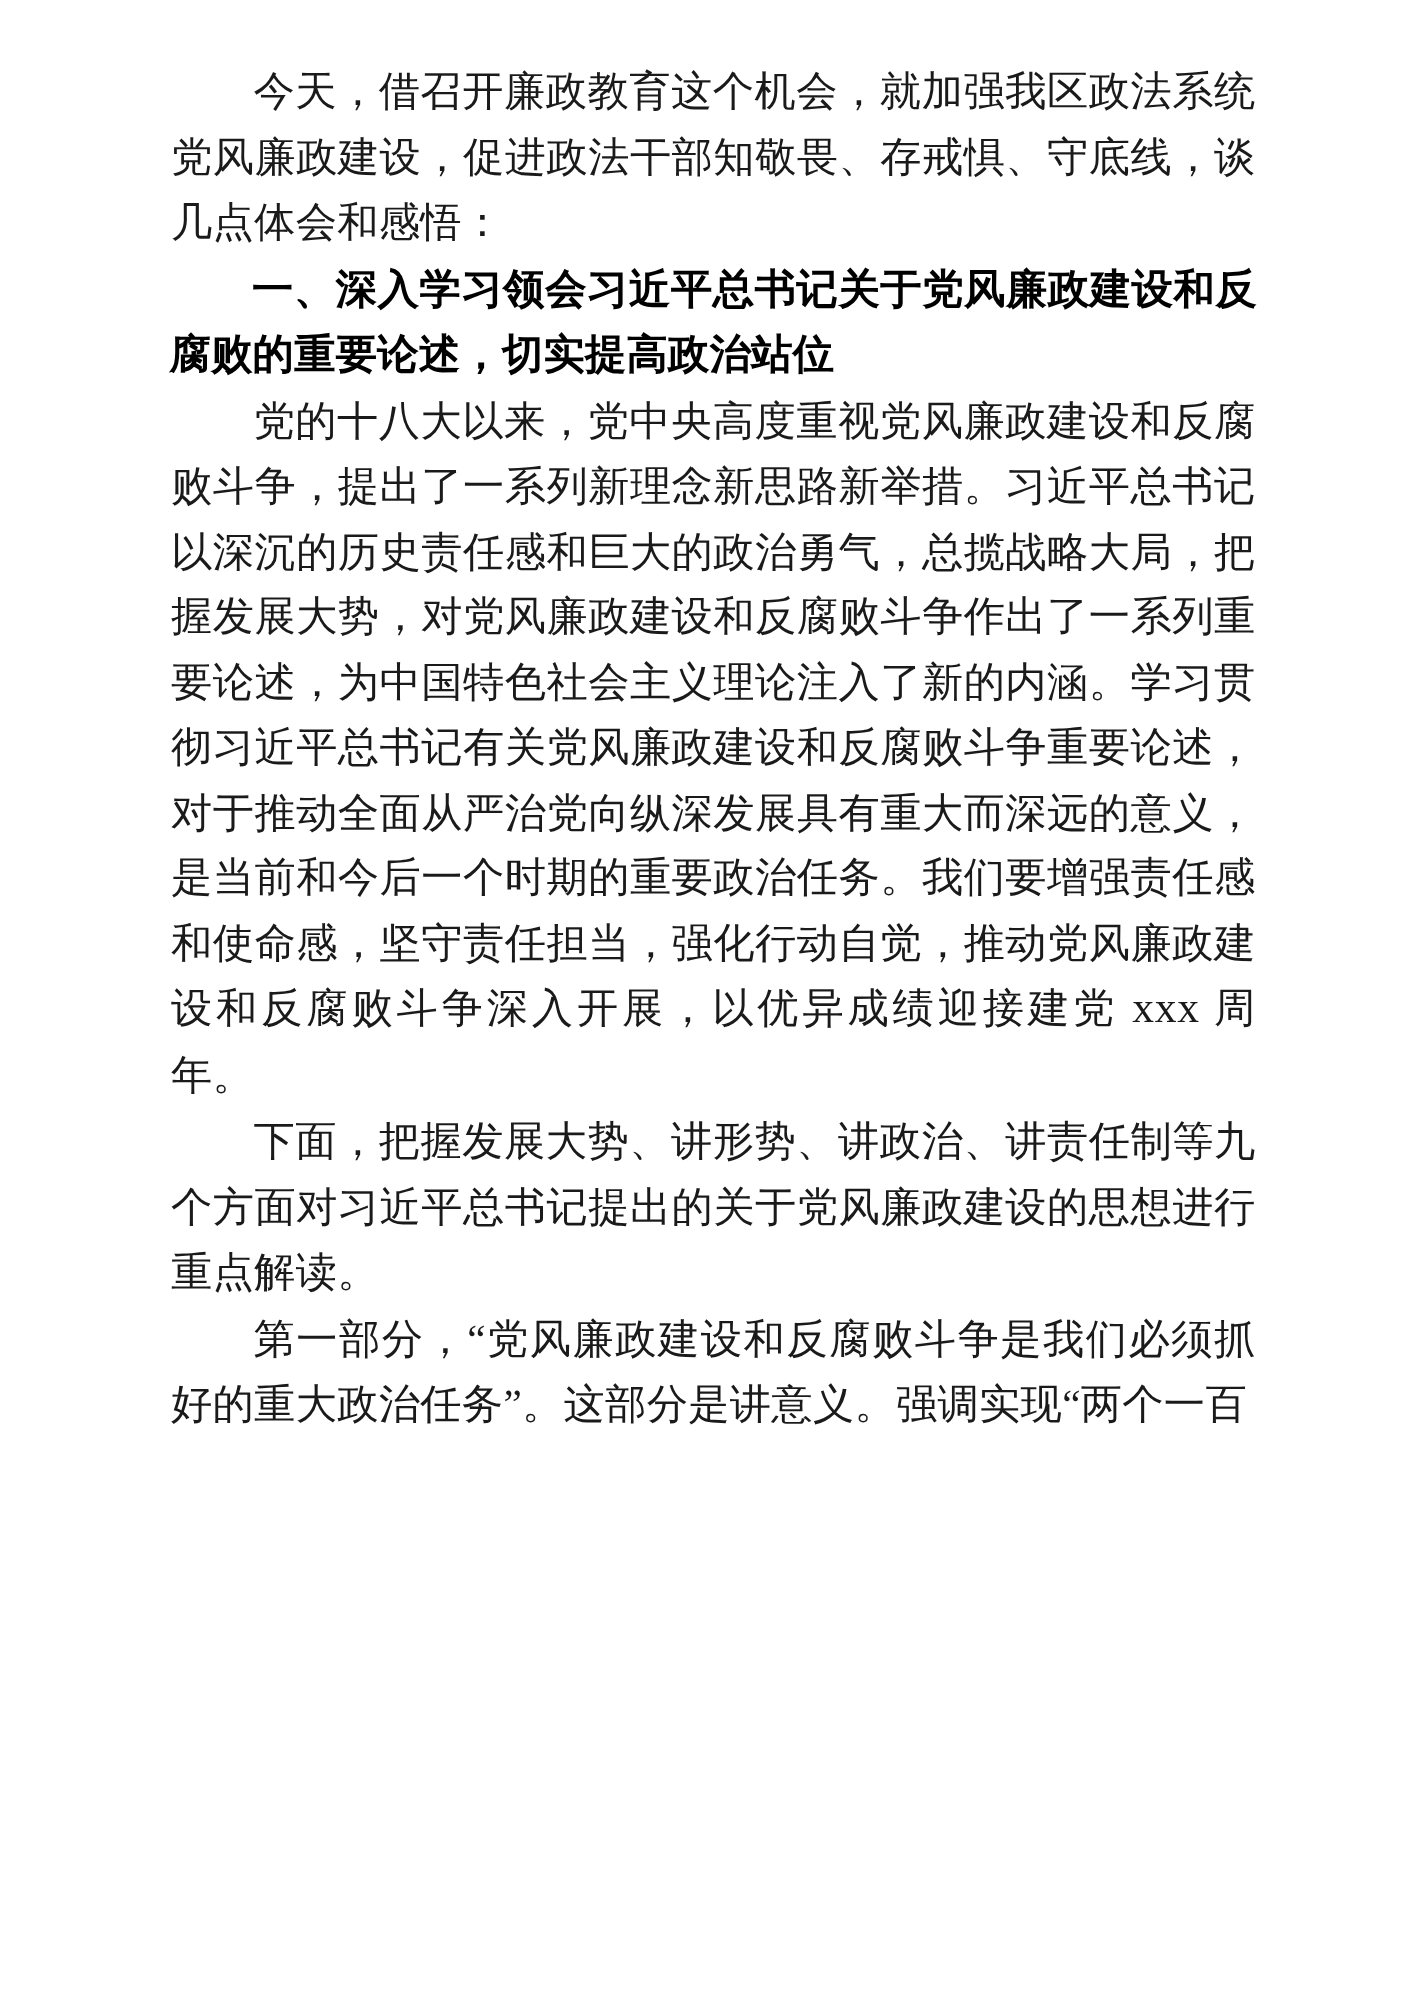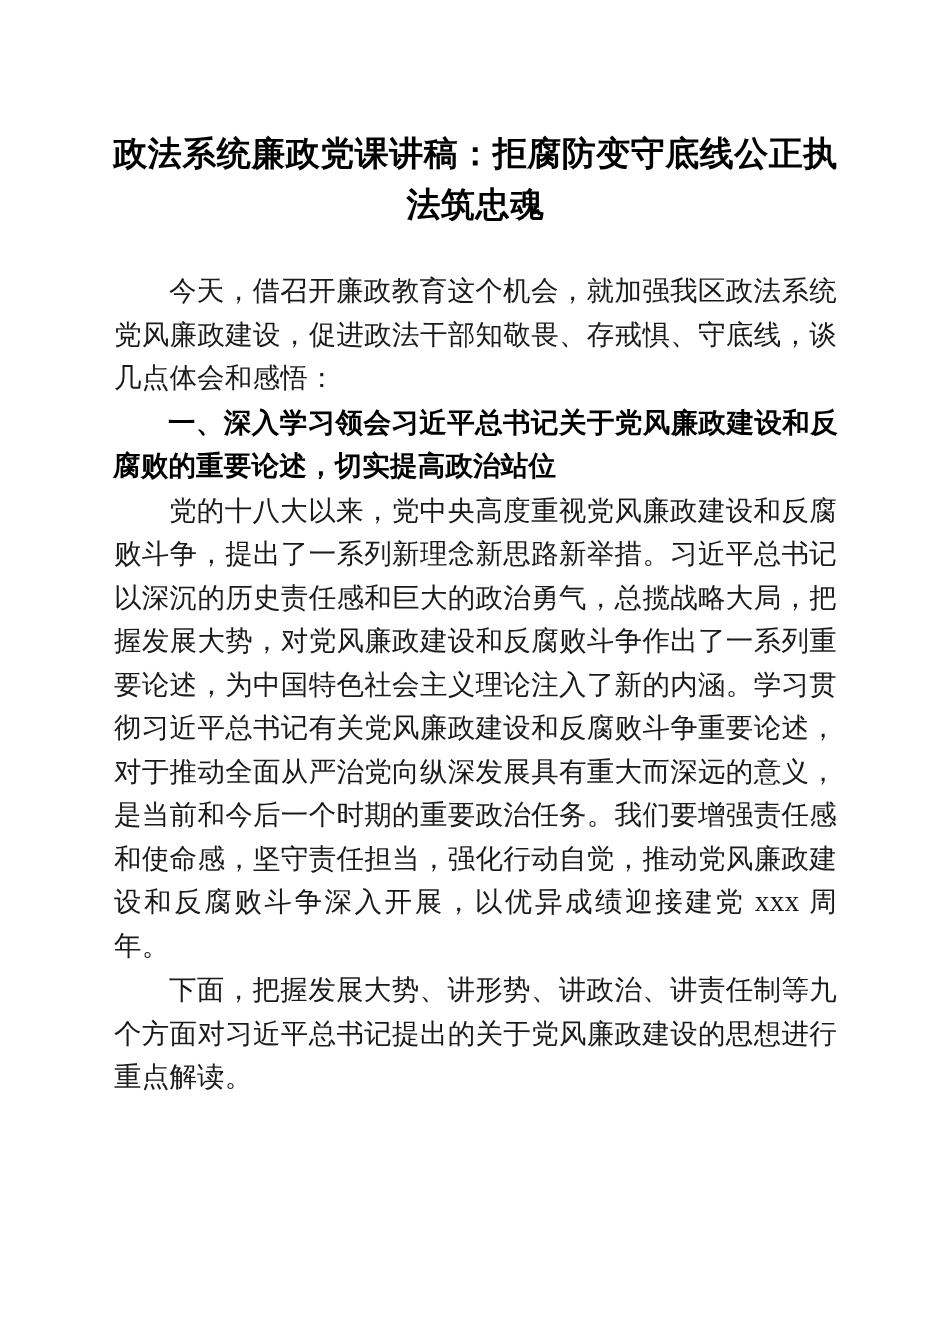--- a/index.html
+++ b/index.html
@@ -78,29 +78,27 @@
     font-size: 29px;
     letter-spacing: 0.5px;
   }
 </style>
 </head>
 <body>
 
 <div class="page">
   <div class="content">
 
-    <h1 class="doc-title">
-      <span>政法系统廉政党课讲稿：拒腐防变守底线公正</span><span>执法筑忠魂</span>
-    </h1>
 
     <div class="gap-title-body"></div>
 
     <p class="para">今天，借召开廉政教育这个机会，就加强我区政法系统党风廉政建设，促进政法干部知敬畏、存戒惧、守底线，谈几点体会和感悟：</p>
 
     <p class="section-heading">一、深入学习领会习近平总书记关于党风廉政建设和反腐败的重要论述，切实提高政治站位</p>
 
     <p class="para"><span>党的十八大以来，党中央高度重视党风廉政建设和反腐败斗争，提出了一系列新理念新思路新举措。习近平总书记以深沉的历史责任感和巨大的政治勇气，总揽战略大局，把握发展大势，对党风廉政建设和反腐败斗争作出了一系列重要论述，为中国特色社会主义理论注入了新的内涵。学习贯彻习近平总书记有关党风廉政建设和反腐败斗争重要论述，对于推动全面从严治党向纵深发展具有重大而深远的意义，是当前和今后一个时期的重要政治任务。我们要增强责任感和使命感，坚守责任担当，强化行动自觉，推动党风廉政建设和反腐败斗争深入开展，以优异成绩迎接建党 </span><span class="latin">xxx</span><span> 周年。</span></p>
 
     <p class="para">下面，把握发展大势、讲形势、讲政治、讲责任制等九个方面对习近平总书记提出的关于党风廉政建设的思想进行重点解读。</p>
 
+    <p class="para">第一部分，“党风廉政建设和反腐败斗争是我们必须抓好的重大政治任务”。这部分是讲意义。强调实现“两个一百</p>
 
   </div>
 </div>
 
 </body></html>

